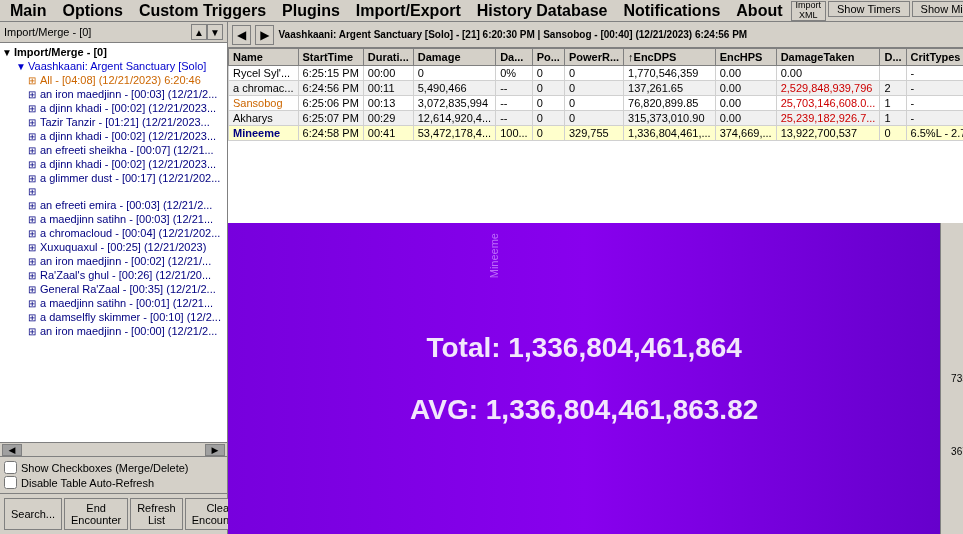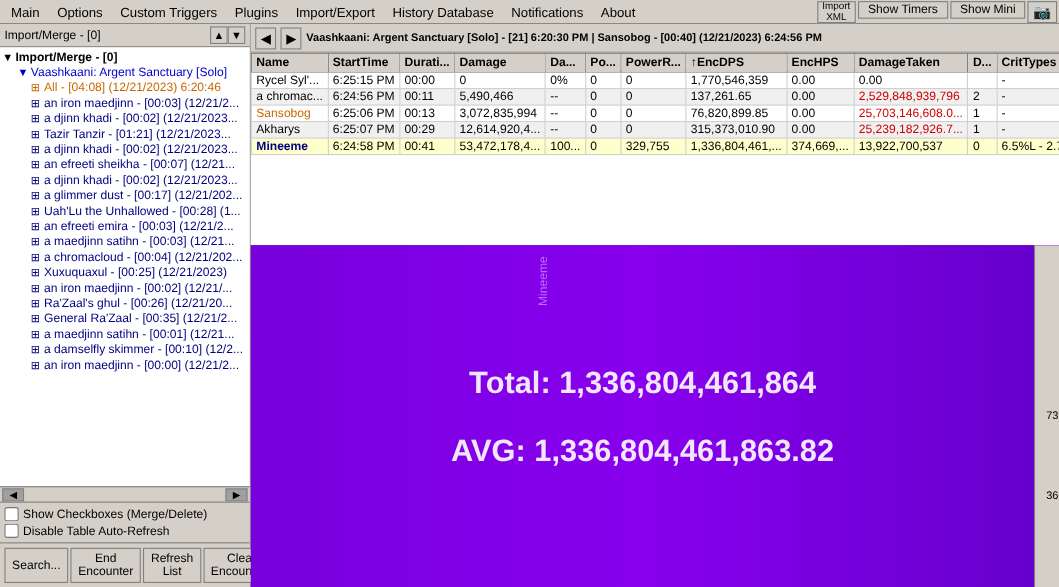--- a/index.html
+++ b/index.html
@@ -17,22 +17,23 @@
       display: flex;
       align-items: center;
       background: #d4d0c8;
       border-bottom: 1px solid #808080;
       height: 22px;
       padding: 0 2px;
     }
     .menu-item {
       padding: 2px 8px;
       cursor: pointer;
-      font-size: 12px;
-      white-space: nowrap;
+      font-size: 16px;
+      white-space: nowrap;
+      font-weight: bold;
     }
     .menu-spacer { flex: 1; }
     .menu-right-items {
       display: flex;
       align-items: flex-start;
       gap: 2px;
     }
     .menu-right-btn {
       padding: 1px 8px;
       font-size: 11px;
@@ -373,21 +374,20 @@
       <div class="tree-item level-2">
         <span class="expand-icon">⊞</span>
         <span>a djinn khadi - [00:02] (12/21/2023...</span>
       </div>
       <div class="tree-item level-2">
         <span class="expand-icon">⊞</span>
         <span>a glimmer dust - [00:17] (12/21/202...</span>
       </div>
       <div class="tree-item level-2">
         <span class="expand-icon">⊞</span>
-        <span>Uah'Lu the Unhallowed - [00:28] (1...</span>
       </div>
       <div class="tree-item level-2">
         <span class="expand-icon">⊞</span>
         <span>an efreeti emira - [00:03] (12/21/2...</span>
       </div>
       <div class="tree-item level-2">
         <span class="expand-icon">⊞</span>
         <span>a maedjinn satihn - [00:03] (12/21...</span>
       </div>
       <div class="tree-item level-2">

